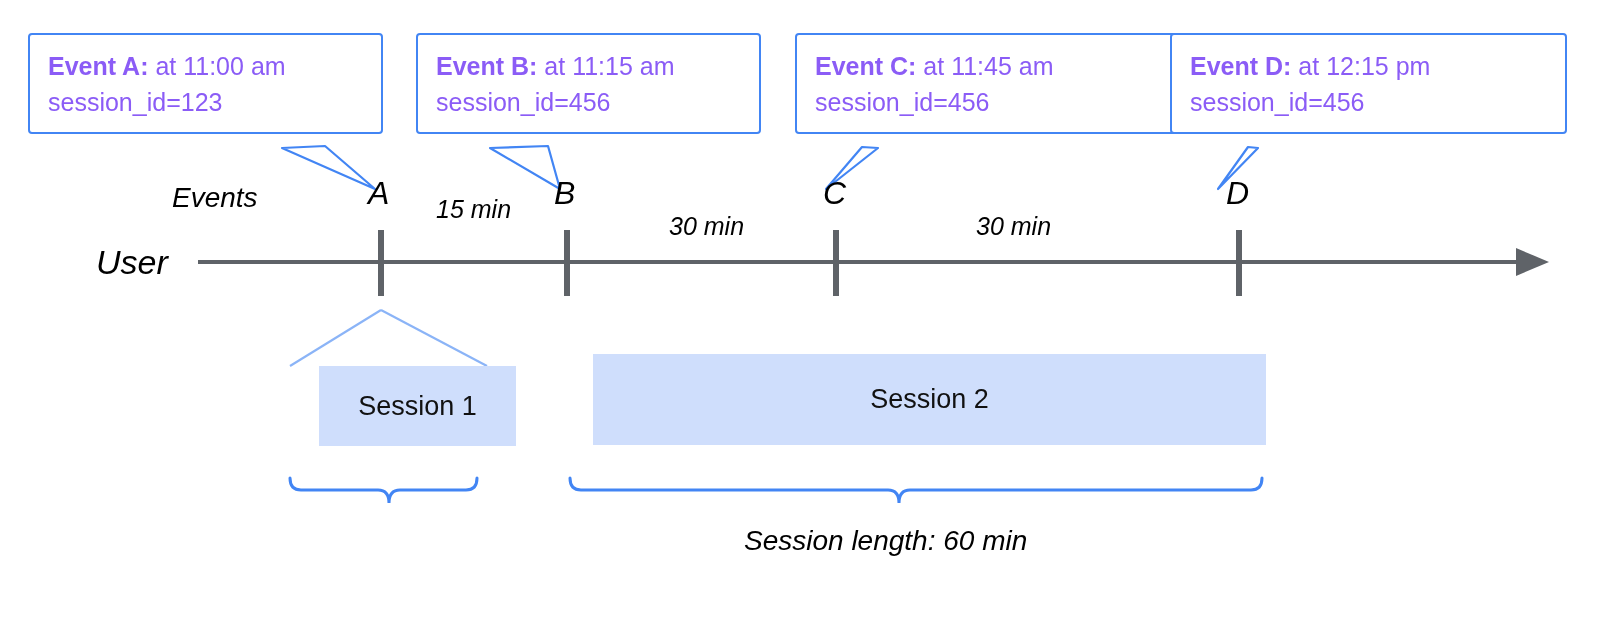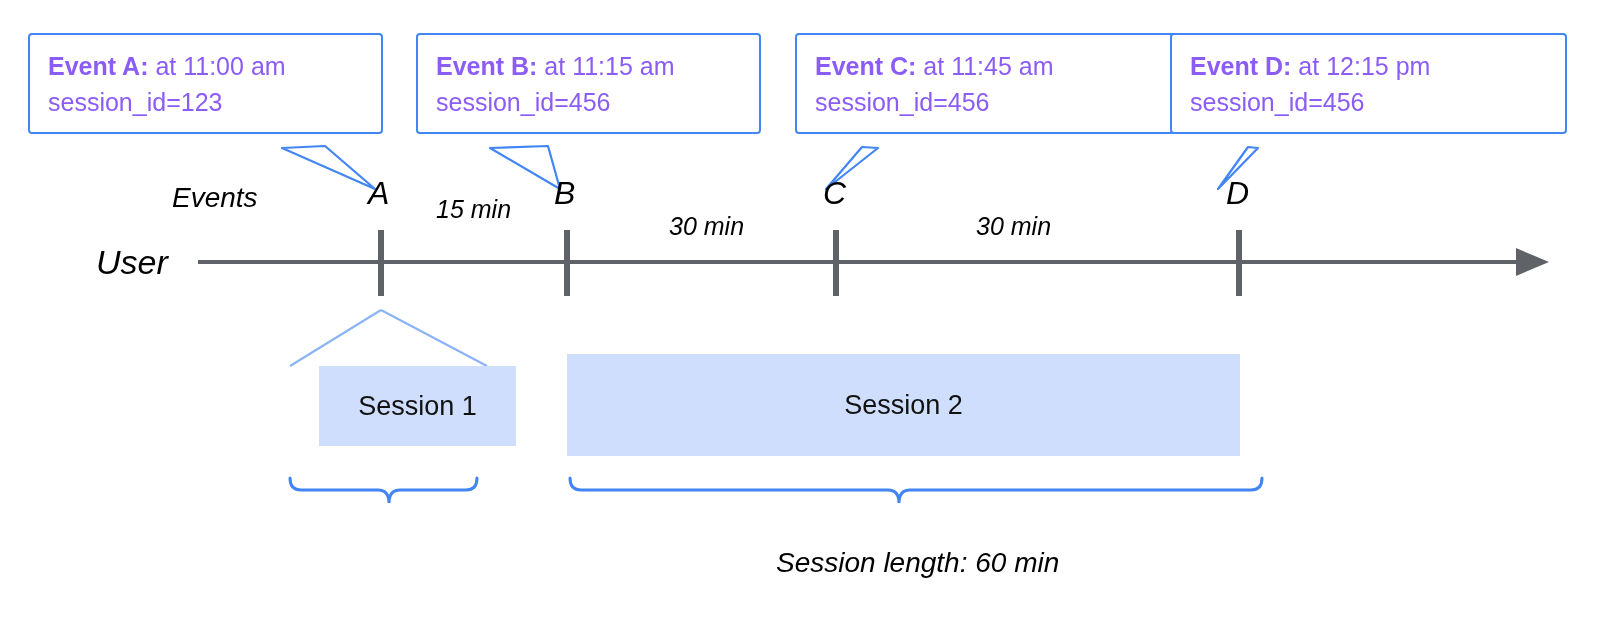--- a/index.html
+++ b/index.html
@@ -101,21 +101,21 @@
 
   <div class="callout" style="left:1170px; top:33px; width:397px;">
     <span class="ln"><span class="lead">Event D:</span><span> at 12:15 pm</span></span>
     <span class="ln">session_id=456</span>
   </div>
 
   <div class="session-bar" style="left:304px; top:366px; width:197px; height:80px;margin-left:15px;">
     <span>Session 1</span>
   </div>
 
-  <div class="session-bar" style="left:567px; top:354px; width:673px; height:102px;">
+  <div class="session-bar" style="left:593px; top:354px; width:673px; height:91px;">
     <span>Session 2</span>
   </div>
 
   <svg id="vector" viewBox="0 0 1614 642" xmlns="http://www.w3.org/2000/svg">
 
     <g fill="#ffffff" stroke="#4285f4" stroke-width="2.2" stroke-linejoin="round">
       <polygon points="282,148 375,189 325,146"></polygon>
       <polygon points="490,148 560,189 548,146"></polygon>
       <polygon points="878,148 826,189 862,147"></polygon>
       <polygon points="1258,148 1218,189 1248,147"></polygon>
@@ -149,15 +149,15 @@
 
   <div class="lbl lbl-evt" style="left:368px; top:175px;">A</div>
   <div class="lbl lbl-evt" style="left:554px; top:175px;">B</div>
   <div class="lbl lbl-evt" style="left:823px; top:175px;">C</div>
   <div class="lbl lbl-evt" style="left:1226px; top:175px;">D</div>
 
   <div class="lbl lbl-gap" style="left:436px; top:195px;">15 min</div>
   <div class="lbl lbl-gap" style="left:669px; top:212px;">30 min</div>
   <div class="lbl lbl-gap" style="left:976px; top:212px;">30 min</div>
 
-  <div class="lbl lbl-sessionlen" style="left:744px; top:547px;margin-left:32px;">Session length: 60 min</div>
+  <div class="lbl lbl-sessionlen" style="left:744px; top:525px;">Session length: 60 min</div>
 
 </div>
 
 </body></html>

